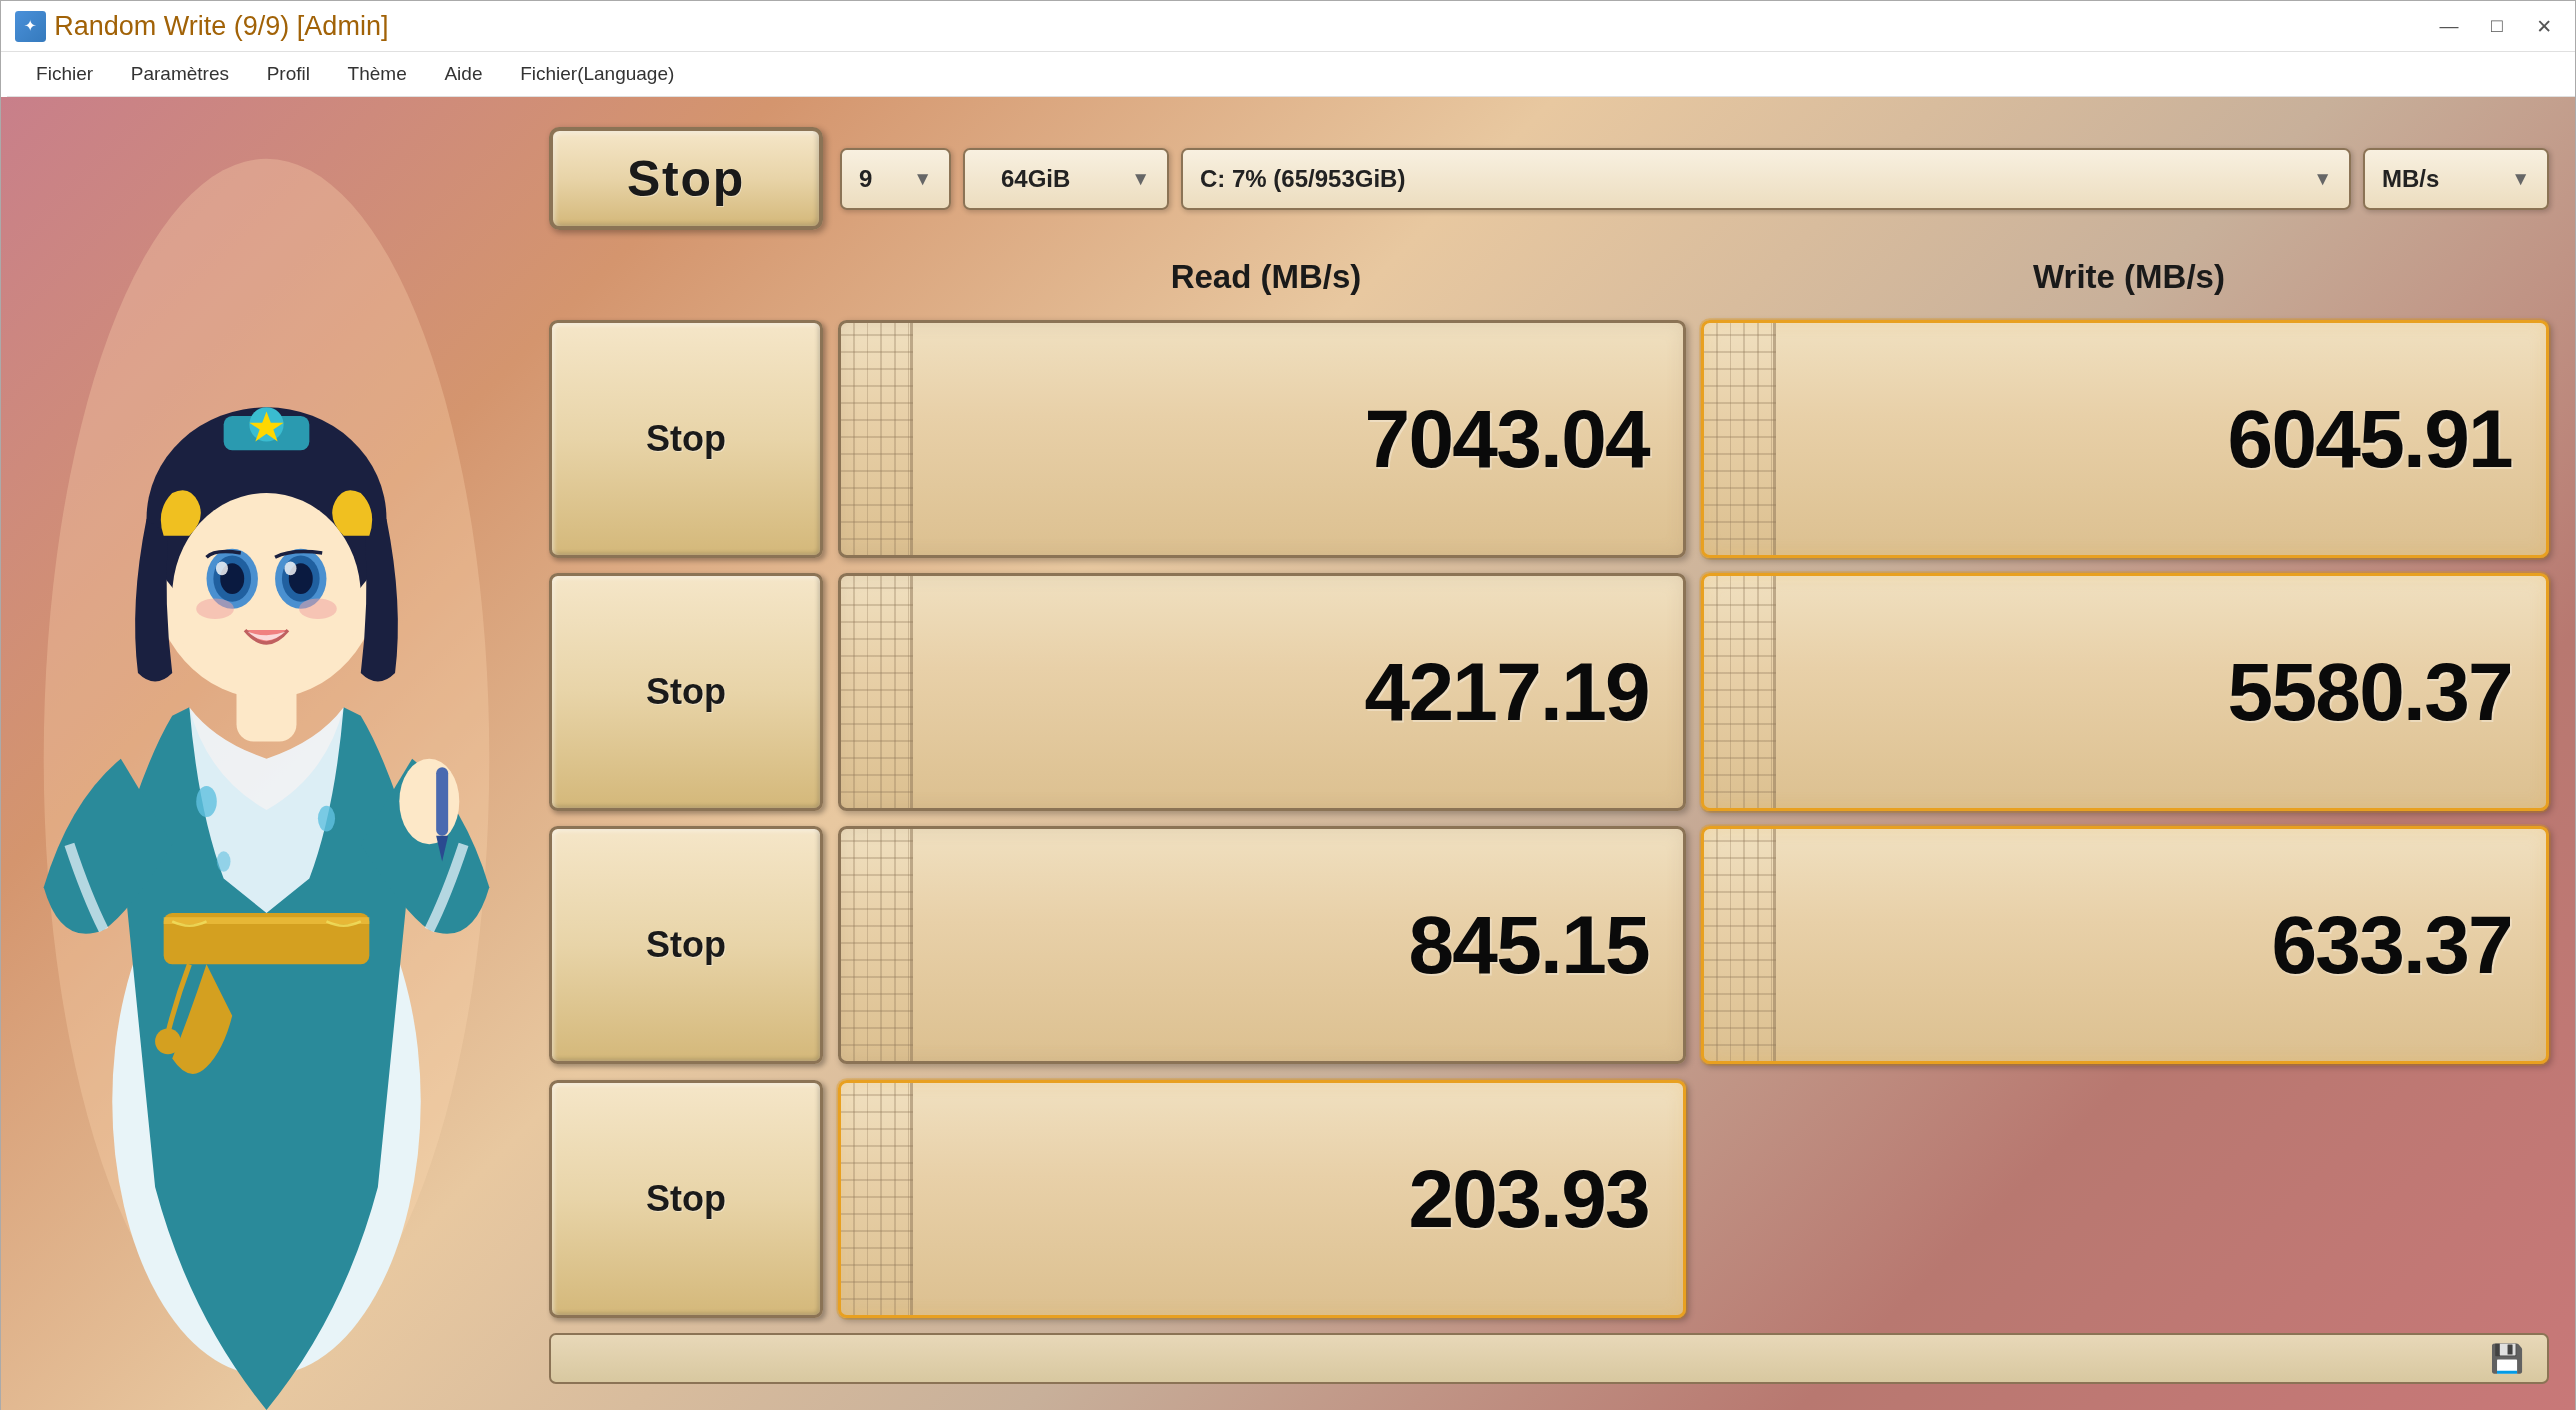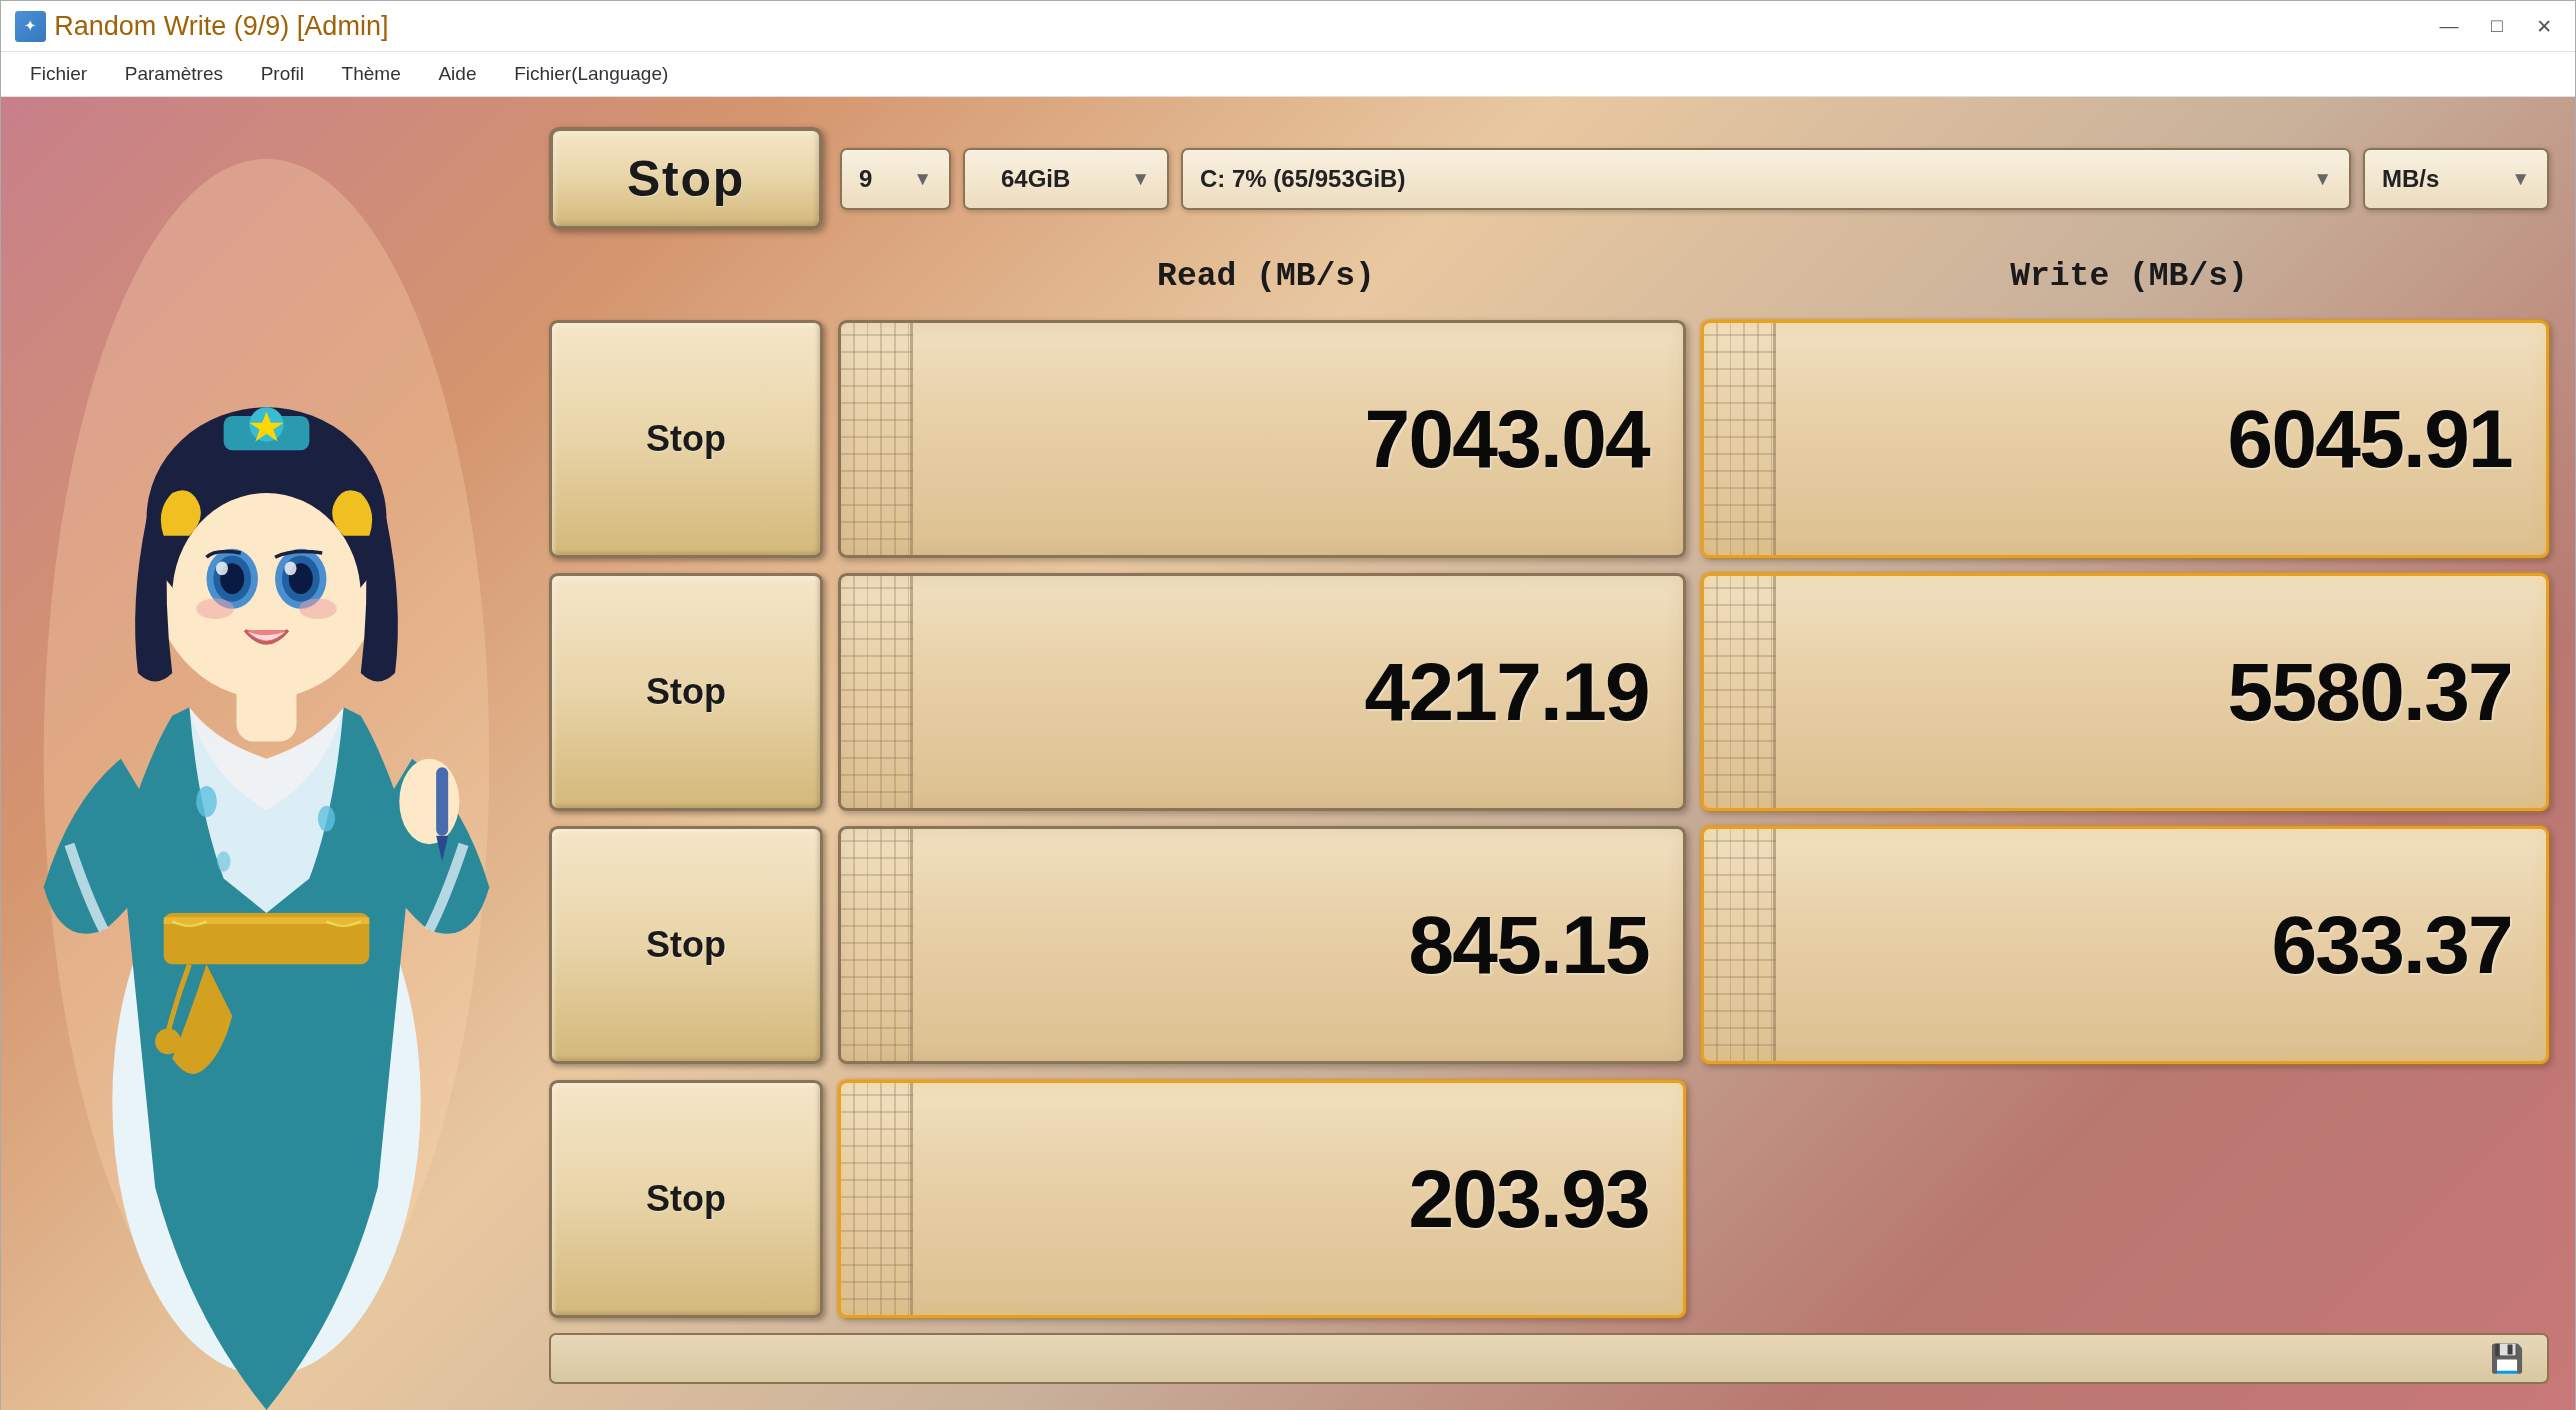--- a/index.html
+++ b/index.html
@@ -72,20 +72,21 @@
 
     
     .menubar {
       height: 45px;
       background: #ffffff;
       display: flex;
       align-items: center;
       padding: 0 13.7px;
       gap: 6.9px;
       border-bottom: 0.9px solid #e0e0e0;
+      margin-left: 6px;
     }
 
     .menu-item {
       padding: 6.9px 15.4px;
       font-size: 19px;
       color: #333;
       cursor: pointer;
       border-radius: 3.4px;
     }
 
@@ -191,21 +192,20 @@
       color: #666;
     }
 
     
     .col-headers {
       display: grid;
       grid-template-columns: 274px 1fr 1fr;
       gap: 23px;
       height: 55px;
       padding-left: 0;
-      font-family: Liberation Mono, monospace;
     }
 
     .col-header-empty { }
 
     .col-header {
       display: flex;
       align-items: center;
       justify-content: center;
       font-size: 33px;
       font-weight: 900;

